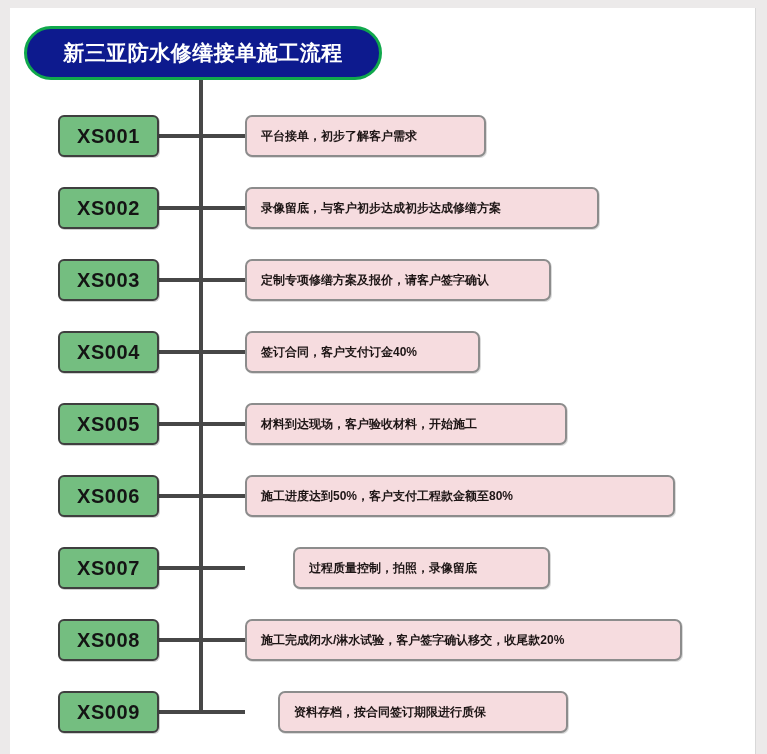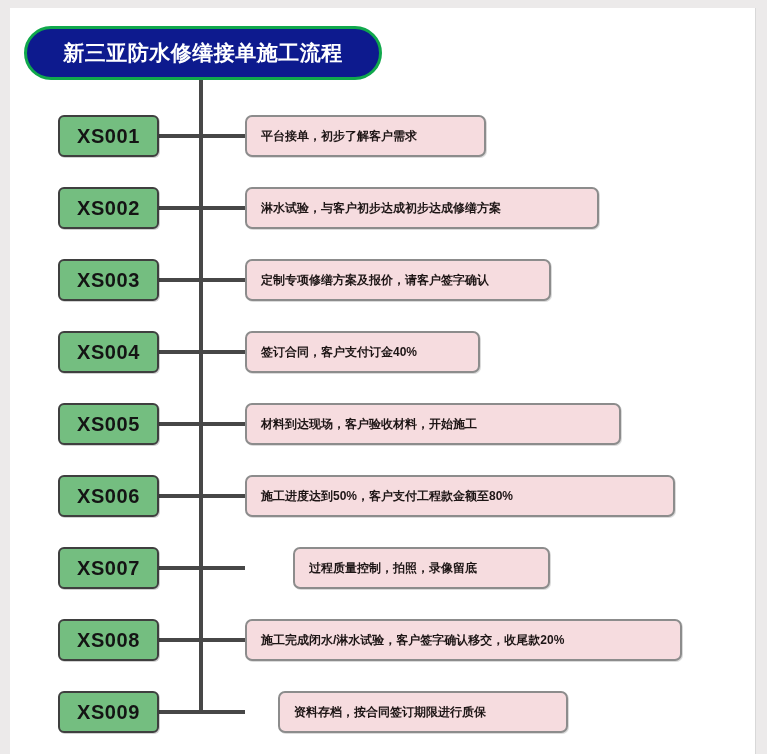--- a/index.html
+++ b/index.html
@@ -137,36 +137,36 @@
 
       <div id="rows">
           <div class="row" style="top: 107px;">
             <div class="connector" style="width: 86px;"></div>
             <div class="code-box">XS001</div>
             <div class="desc-box" style="width: 241px;">平台接单，初步了解客户需求</div>
           </div>
           <div class="row" style="top: 179px;">
             <div class="connector" style="width: 86px;"></div>
             <div class="code-box">XS002</div>
-            <div class="desc-box" style="width: 354px;">淋水试验，与客户初步达成初步达成修缮方案</div>
+            <div class="desc-box" style="width: 354px;">录像留底，与客户初步达成初步达成修缮方案</div>
           </div>
           <div class="row" style="top: 251px;">
             <div class="connector" style="width: 86px;"></div>
             <div class="code-box">XS003</div>
             <div class="desc-box" style="width: 306px;">定制专项修缮方案及报价，请客户签字确认</div>
           </div>
           <div class="row" style="top: 323px;">
             <div class="connector" style="width: 86px;"></div>
             <div class="code-box">XS004</div>
             <div class="desc-box" style="width: 235px; text-align: center;">签订合同，客户支付订金40%</div>
           </div>
           <div class="row" style="top: 395px;">
             <div class="connector" style="width: 86px;"></div>
             <div class="code-box">XS005</div>
-            <div class="desc-box" style="width: 376px;">材料到达现场，客户验收材料，开始施工</div>
+            <div class="desc-box" style="width: 322px;">材料到达现场，客户验收材料，开始施工</div>
           </div>
           <div class="row" style="top: 467px;">
             <div class="connector" style="width: 86px;"></div>
             <div class="code-box">XS006</div>
             <div class="desc-box" style="width: 430px;">施工进度达到50%，客户支付工程款金额至80%</div>
           </div>
           <div class="row" style="top: 539px;">
             <div class="connector" style="width: 86px;"></div>
             <div class="code-box">XS007</div>
             <div class="desc-box" style="width: 257px; margin-left: 48px;">过程质量控制，拍照，录像留底</div>

